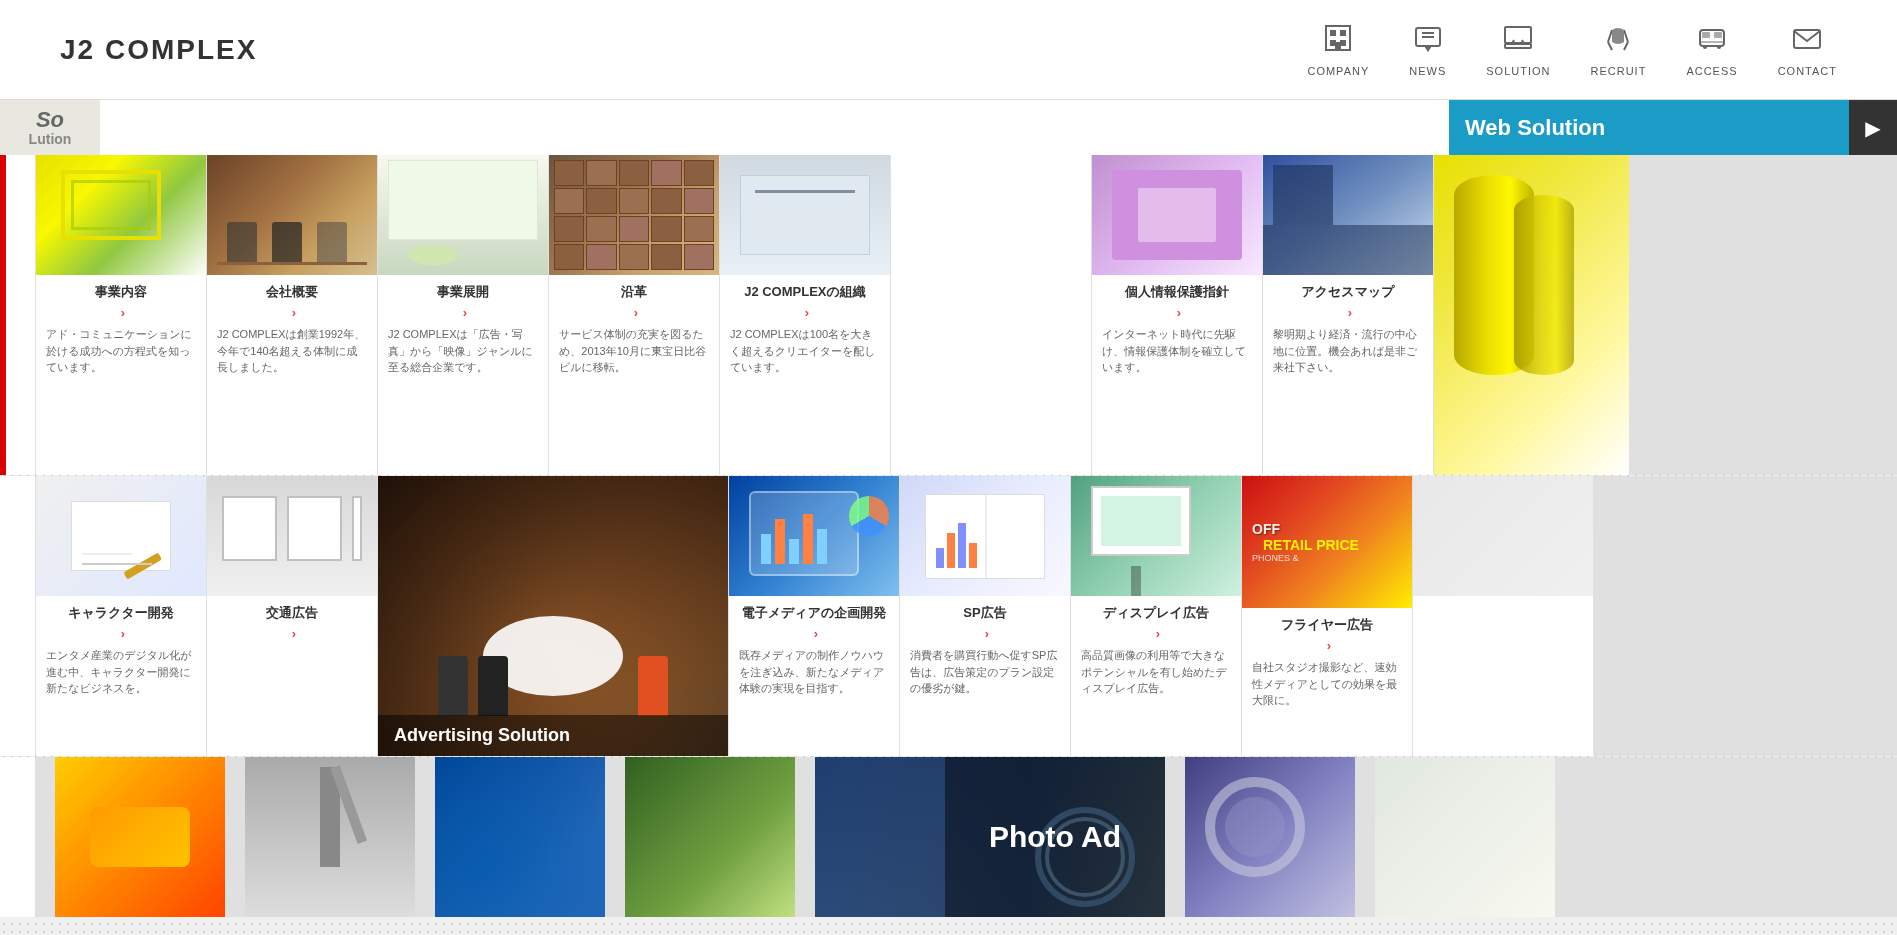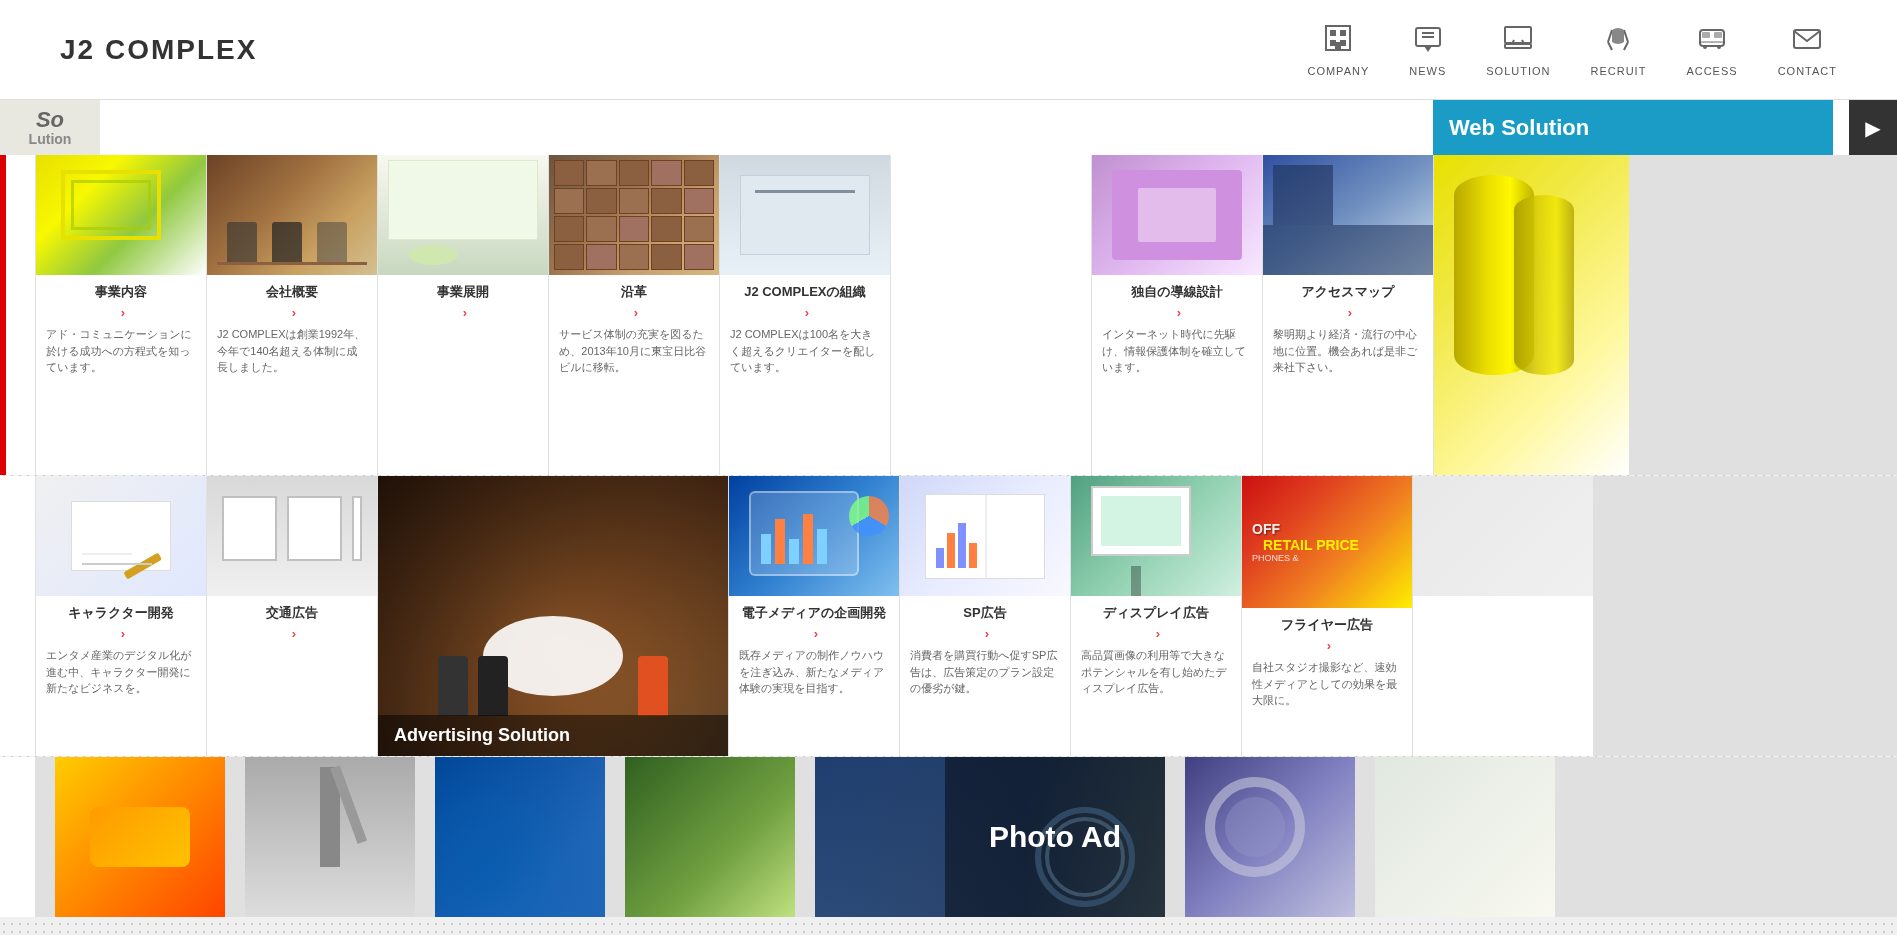--- a/index.html
+++ b/index.html
@@ -61,21 +61,21 @@
     .web-solution-banner {
       display: flex;
       align-items: center;
       background: #1a9cc7;
       color: white;
       font-size: 22px;
       font-weight: bold;
       padding: 12px 16px;
       height: 55px;
       width: 400px;
-      margin-right: 16px;
+      margin-right: 0;
     }
     .banner-play {
       background: #333;
       color: white;
       width: 48px;
       height: 55px;
       display: flex;
       align-items: center;
       justify-content: center;
       font-size: 20px;
@@ -310,20 +310,21 @@
       <div style="position:absolute; inset:0; background: linear-gradient(to bottom, #f8f8f0, #c8d8c0);"></div>
 
       <div style="position:absolute; top:5px; left:10px; right:10px; height:80px; background: #f0f8e8; border:1px solid #dde8cc;"></div>
       <div style="position:absolute; bottom:10px; left:30px; width:50px; height:20px; background: #d0e8b0; border-radius: 50%;"></div>
     </div>
     <div class="item-content">
       <div class="item-title">
         <span>事業展開</span>
         <span class="title-arrow">›</span>
       </div>
+      <div class="item-desc">J2 COMPLEXは「広告・写真」から「映像」ジャンルに至る総合企業です。</div>
     </div>
   </div>
 
   <div class="cell cell-w170">
     <div class="img-box" style="background: linear-gradient(135deg, #6B5540 0%, #9B7550 40%, #C8A070 70%, #D4B880 100%); height:120px; position:relative;">
 
       <div style="display:grid; grid-template-columns: repeat(5,1fr); grid-template-rows: repeat(4,1fr); gap:2px; position:absolute; inset:5px;">
         <div style="background:#8B6040; border:1px solid #704020;"></div>
         <div style="background:#9B7050; border:1px solid #704020;"></div>
         <div style="background:#8B6040; border:1px solid #704020;"></div>
@@ -377,21 +378,21 @@
 
   <div class="cell cell-w170">
     <div class="img-box" style="background: linear-gradient(135deg, #c090d0 0%, #e0b8f0 50%, #f8e8ff 100%); height:120px; position:relative;">
 
       <div style="position:absolute; top:15px; left:20px; right:20px; bottom:15px; background:#d090e0; border-radius:4px; display:flex; align-items:center; justify-content:center;">
         <div style="width:60%; height:60%; background:rgba(255,255,255,0.4); border-radius:2px;"></div>
       </div>
     </div>
     <div class="item-content">
       <div class="item-title">
-        <span>独自の導線設計</span>
+        <span>個人情報保護指針</span>
         <span class="title-arrow">›</span>
       </div>
       <div class="item-desc">インターネット時代に先駆け、情報保護体制を確立しています。</div>
     </div>
   </div>
 
   <div class="cell cell-w170">
     <div class="img-box" style="background: linear-gradient(to bottom right, #3050a0 0%, #7090c0 50%, #d0e0f0 100%); height:120px; position:relative;">
 
       <div style="position:absolute; bottom:0; left:0; right:0; height:50px; background:rgba(20,40,80,0.5);"></div>

